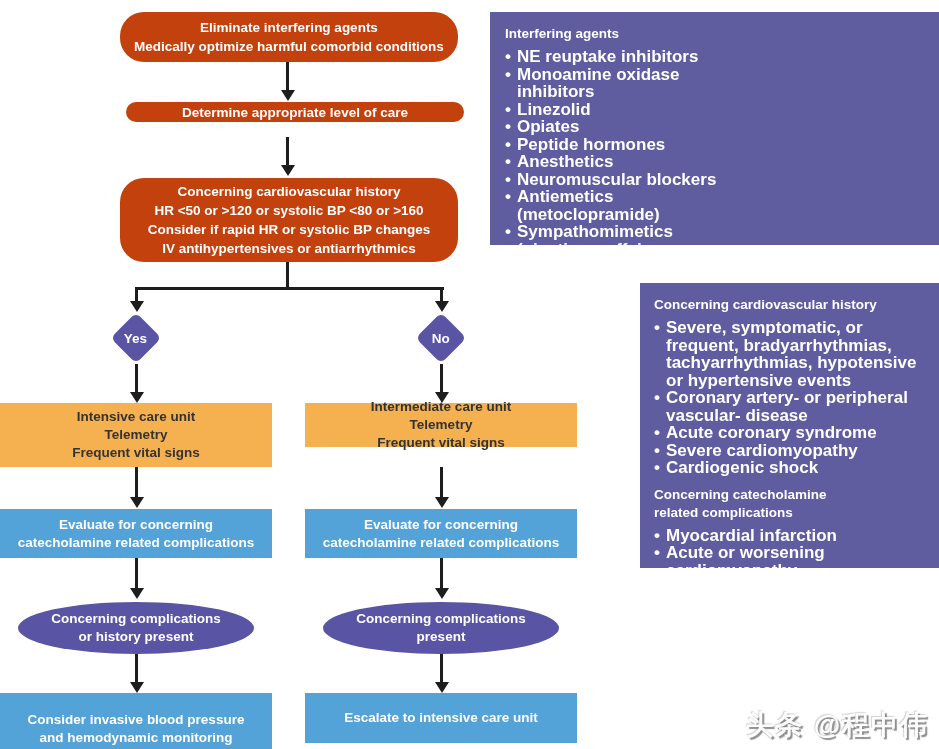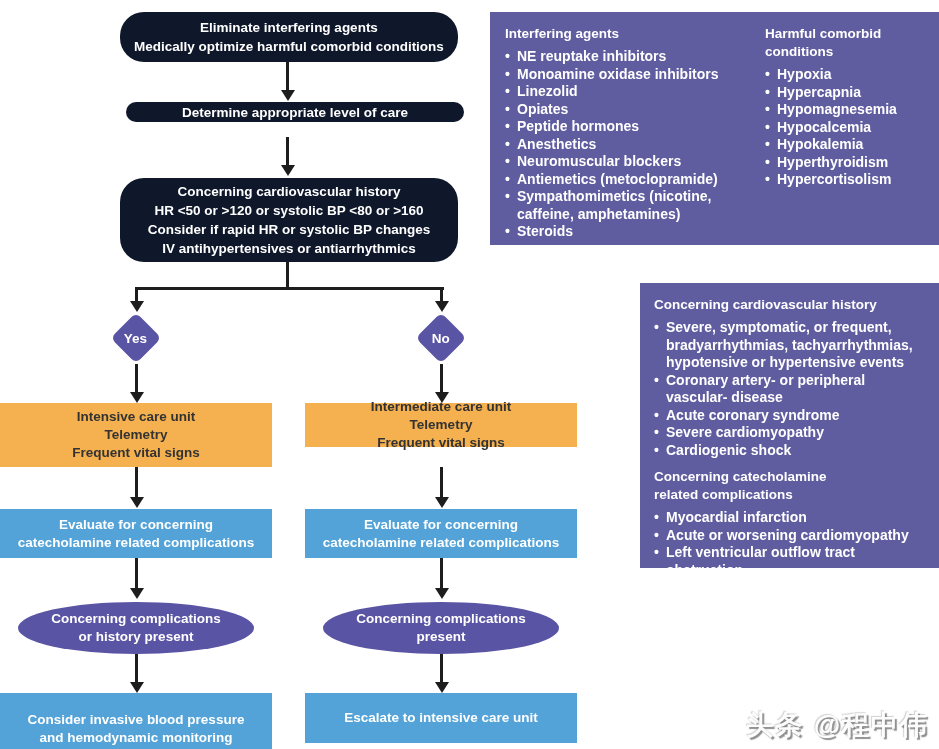--- a/index.html
+++ b/index.html
@@ -5,41 +5,41 @@
   html,body{margin:0;padding:0;background:#fff;}
   #canvas{
     position:relative;width:939px;height:749px;background:#ffffff;overflow:hidden;
     font-family:"Liberation Sans", sans-serif;font-weight:bold;
   }
   .box{
     position:absolute;display:flex;flex-direction:column;justify-content:center;
     align-items:center;text-align:center;color:#fff;
   }
   .box .ln{display:block;font-size:13.5px;line-height:18px;}
-  .dark{background:#0f172a;border-radius:24px;}
+  .dark{background:#c2410c;border-radius:24px;}
   .dark .ln{line-height:19px;}
   .orange{background:#f5b04f;color:#333333;}
   .blue{background:#54a3d8;}
   .stem{position:absolute;width:3px;background:#1d1d1d;}
   .hline{position:absolute;height:3px;background:#1d1d1d;}
   .ahead{position:absolute;width:0;height:0;border-left:7px solid transparent;
     border-right:7px solid transparent;border-top:11px solid #1d1d1d;}
   .diamond{
     position:absolute;width:36px;height:36px;background:#5a54a4;border-radius:6px;
     transform:rotate(45deg);display:flex;align-items:center;justify-content:center;
   }
   .diamond > span{transform:rotate(-45deg);color:#fff;font-size:13.5px;}
   .ellipse{
     position:absolute;background:#5a54a4;border-radius:50%;color:#ffffff;
     display:flex;flex-direction:column;justify-content:center;text-align:center;
   }
   .ellipse .ln{display:block;font-size:13.5px;line-height:18px;}
   .panel{position:absolute;background:#5f5c9f;color:#fff;box-sizing:border-box;}
   .panel h3{margin:0 0 5px 0;font-size:13.5px;line-height:18px;}
-  .panel ul{list-style:none;margin:0;padding:0;font-size:14px;line-height:17.5px;}
+  .panel ul{list-style:none;margin:0;padding:0;font-size:17px;line-height:17.5px;}
   .panel li{position:relative;padding-left:12px;}
   .panel li::before{content:"\2022";position:absolute;left:0;}
   #panel-interfering{left:490px;top:12px;width:449px;height:233px;display:flex;padding:13px 8px 10px 15px;gap:16px;}
   #panel-interfering .col1{width:244px;}
   #panel-interfering .col2{flex:1;}
   #panel-history{left:640px;top:283px;width:299px;height:285px;padding:13px 10px 10px 14px;}
   #panel-history h3.second{margin-top:9px;width:205px;}
   .watermark{
     position:absolute;right:10px;bottom:6px;font-size:27px;letter-spacing:2px;
     color:rgba(255,255,255,0.96);
@@ -153,32 +153,20 @@
           <li>Linezolid</li>
           <li>Opiates</li>
           <li>Peptide hormones</li>
           <li>Anesthetics</li>
           <li>Neuromuscular blockers</li>
           <li>Antiemetics (metoclopramide)</li>
           <li>Sympathomimetics (nicotine, caffeine, amphetamines)</li>
           <li>Steroids</li>
         </ul>
     </div>
-    <div class="col2">
-      <h3>Harmful comorbid conditions</h3>
-      <ul>
-          <li>Hypoxia</li>
-          <li>Hypercapnia</li>
-          <li>Hypomagnesemia</li>
-          <li>Hypocalcemia</li>
-          <li>Hypokalemia</li>
-          <li>Hyperthyroidism</li>
-          <li>Hypercortisolism</li>
-        </ul>
-    </div>
   </div>
 
   <div class="panel" id="panel-history">
     <h3>Concerning cardiovascular history</h3>
     <ul>
         <li>Severe, symptomatic, or frequent, bradyarrhythmias, tachyarrhythmias, hypotensive or hypertensive events</li>
         <li>Coronary artery- or peripheral vascular- disease</li>
         <li>Acute coronary syndrome</li>
         <li>Severe cardiomyopathy</li>
         <li>Cardiogenic shock</li>

